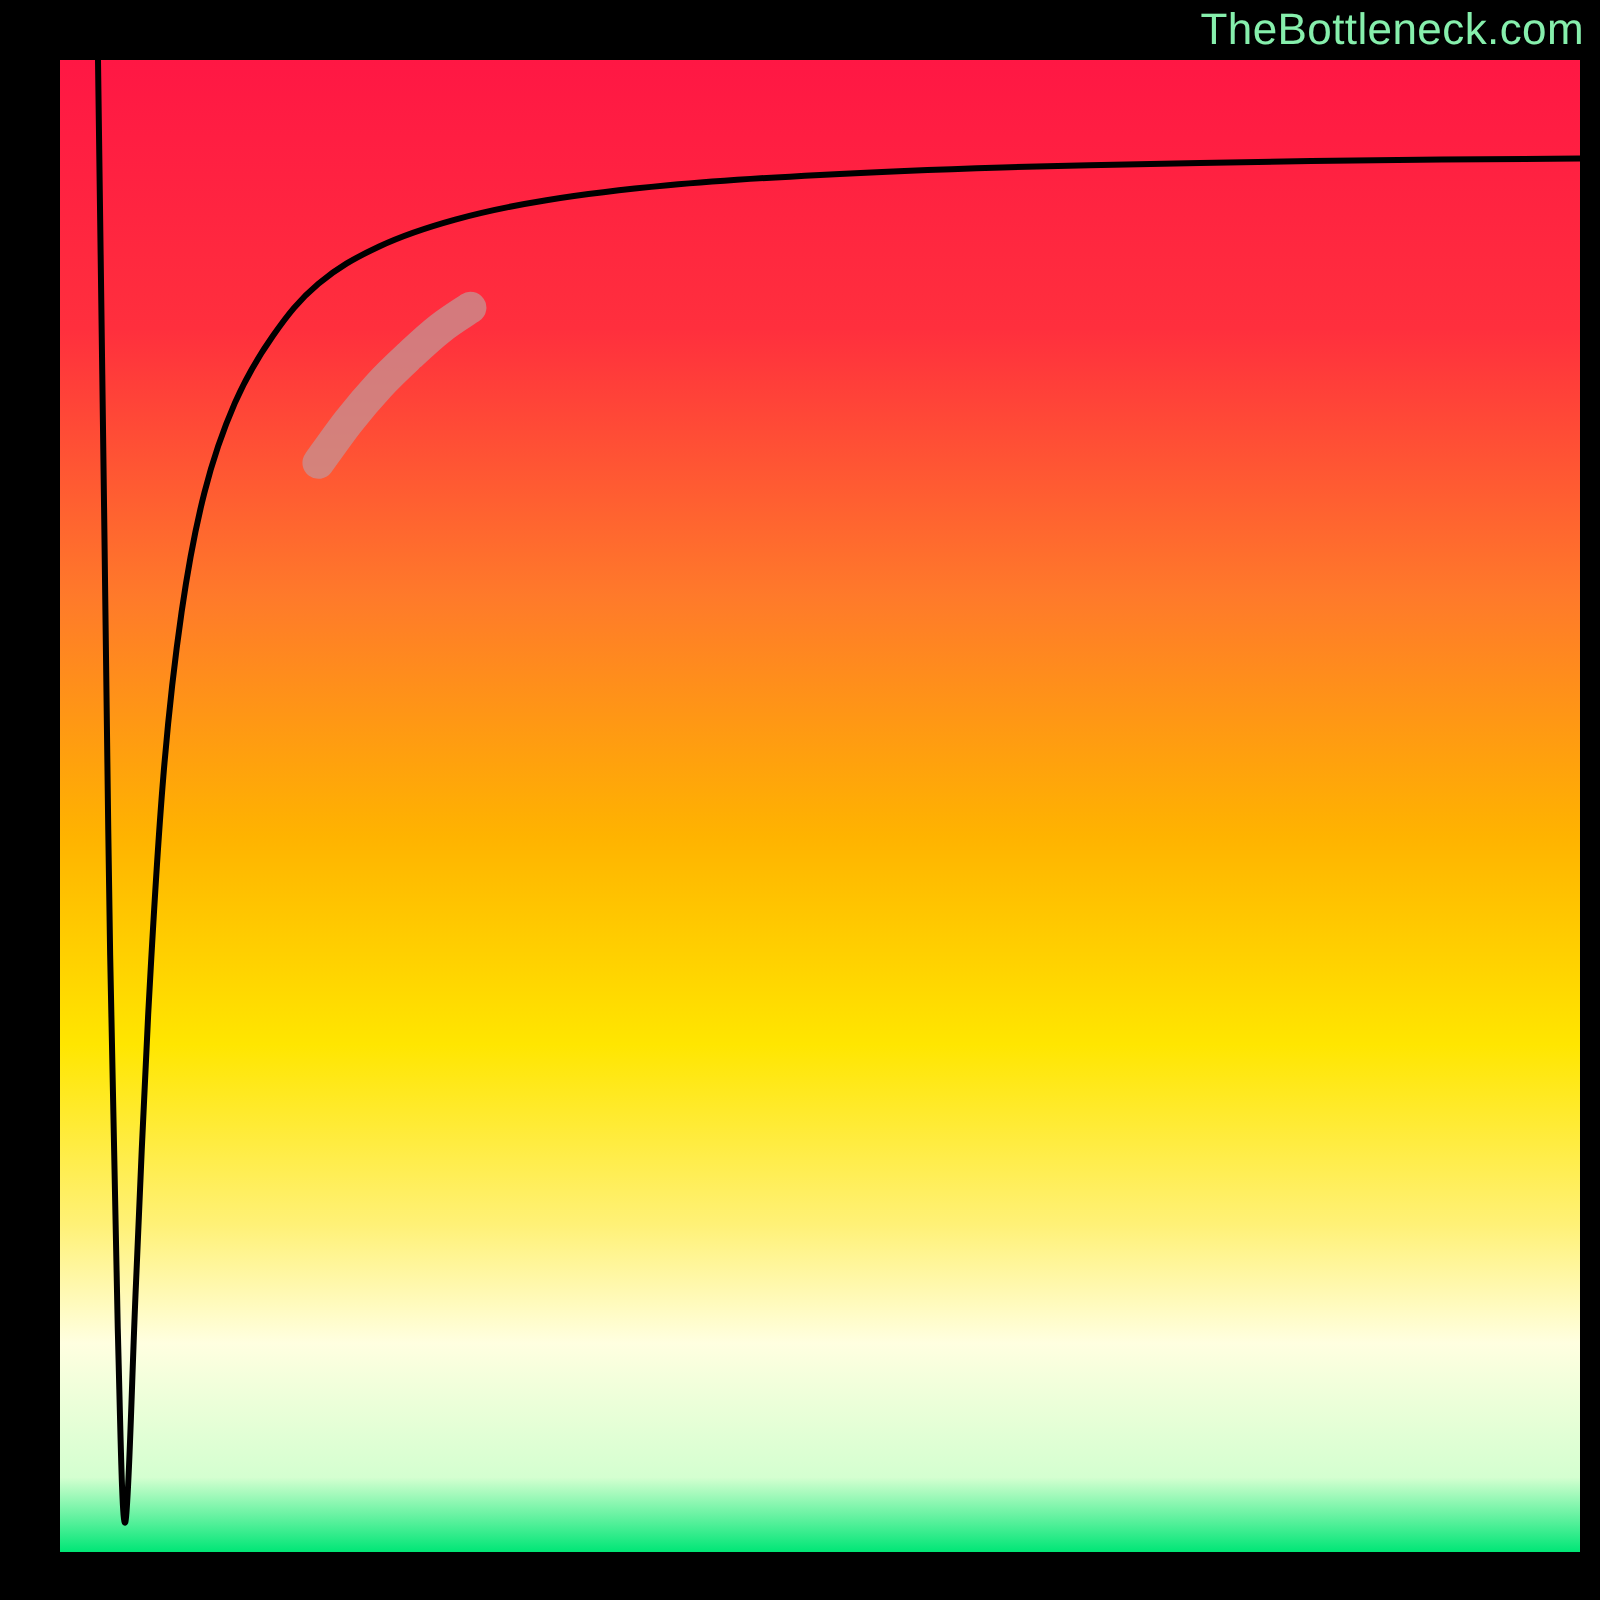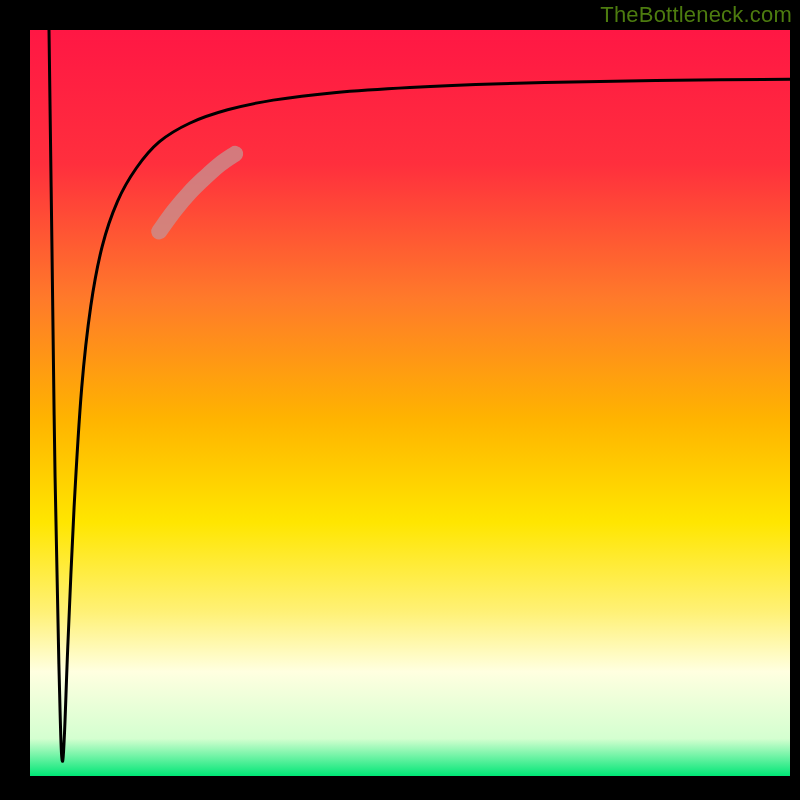--- a/index.html
+++ b/index.html
@@ -13,21 +13,21 @@
   }
   .chart-wrap {
     position: relative;
     width: 800px;
     height: 800px;
   }
   .watermark {
     position: absolute;
     top: 2px;
     right: 8px;
-    color: #4d7c0f;
+    color: #86efac;
     font-size: 22px;
     font-weight: 400;
     letter-spacing: 0.2px;
     z-index: 10;
     pointer-events: none;
   }
   svg {
     display: block;
   }
 </style>

